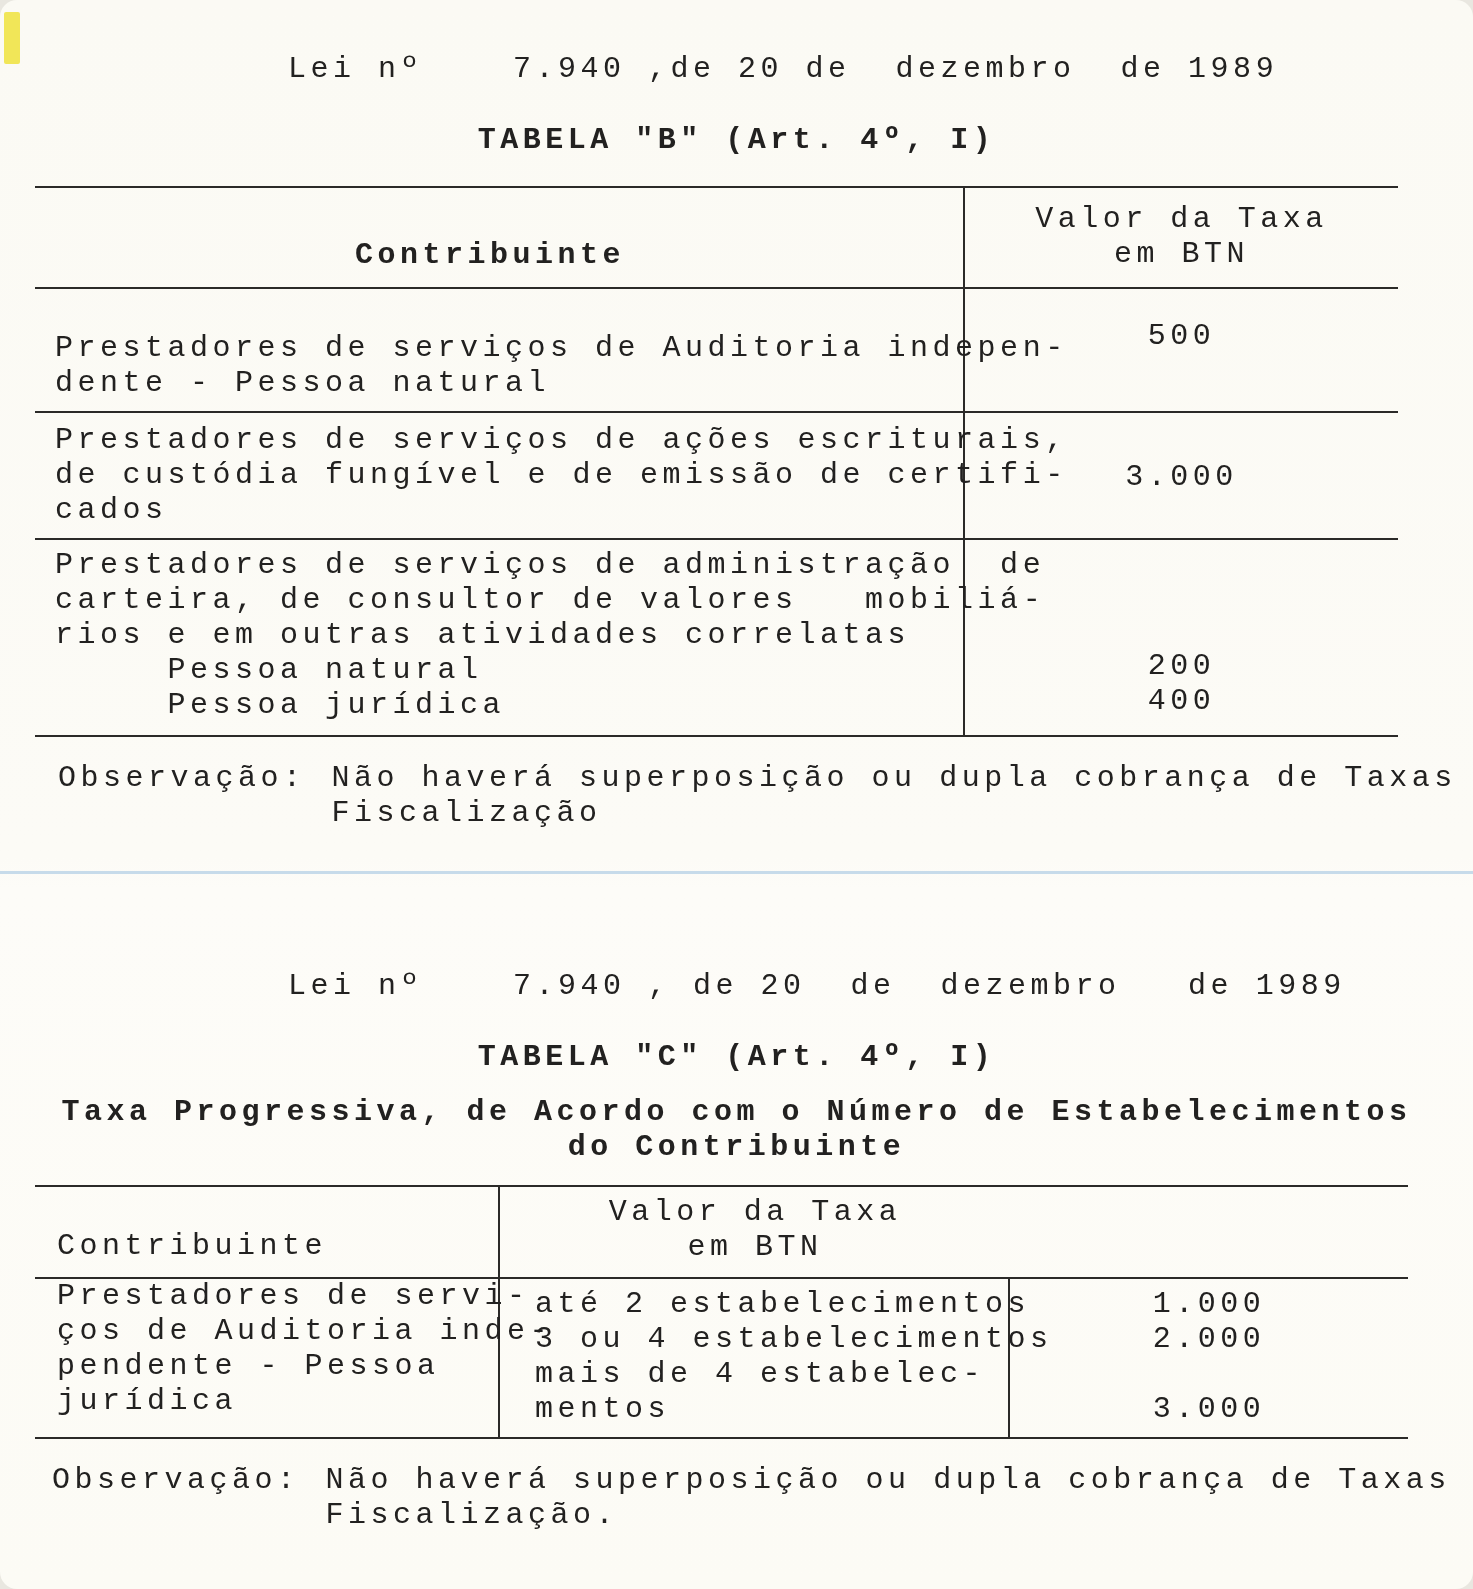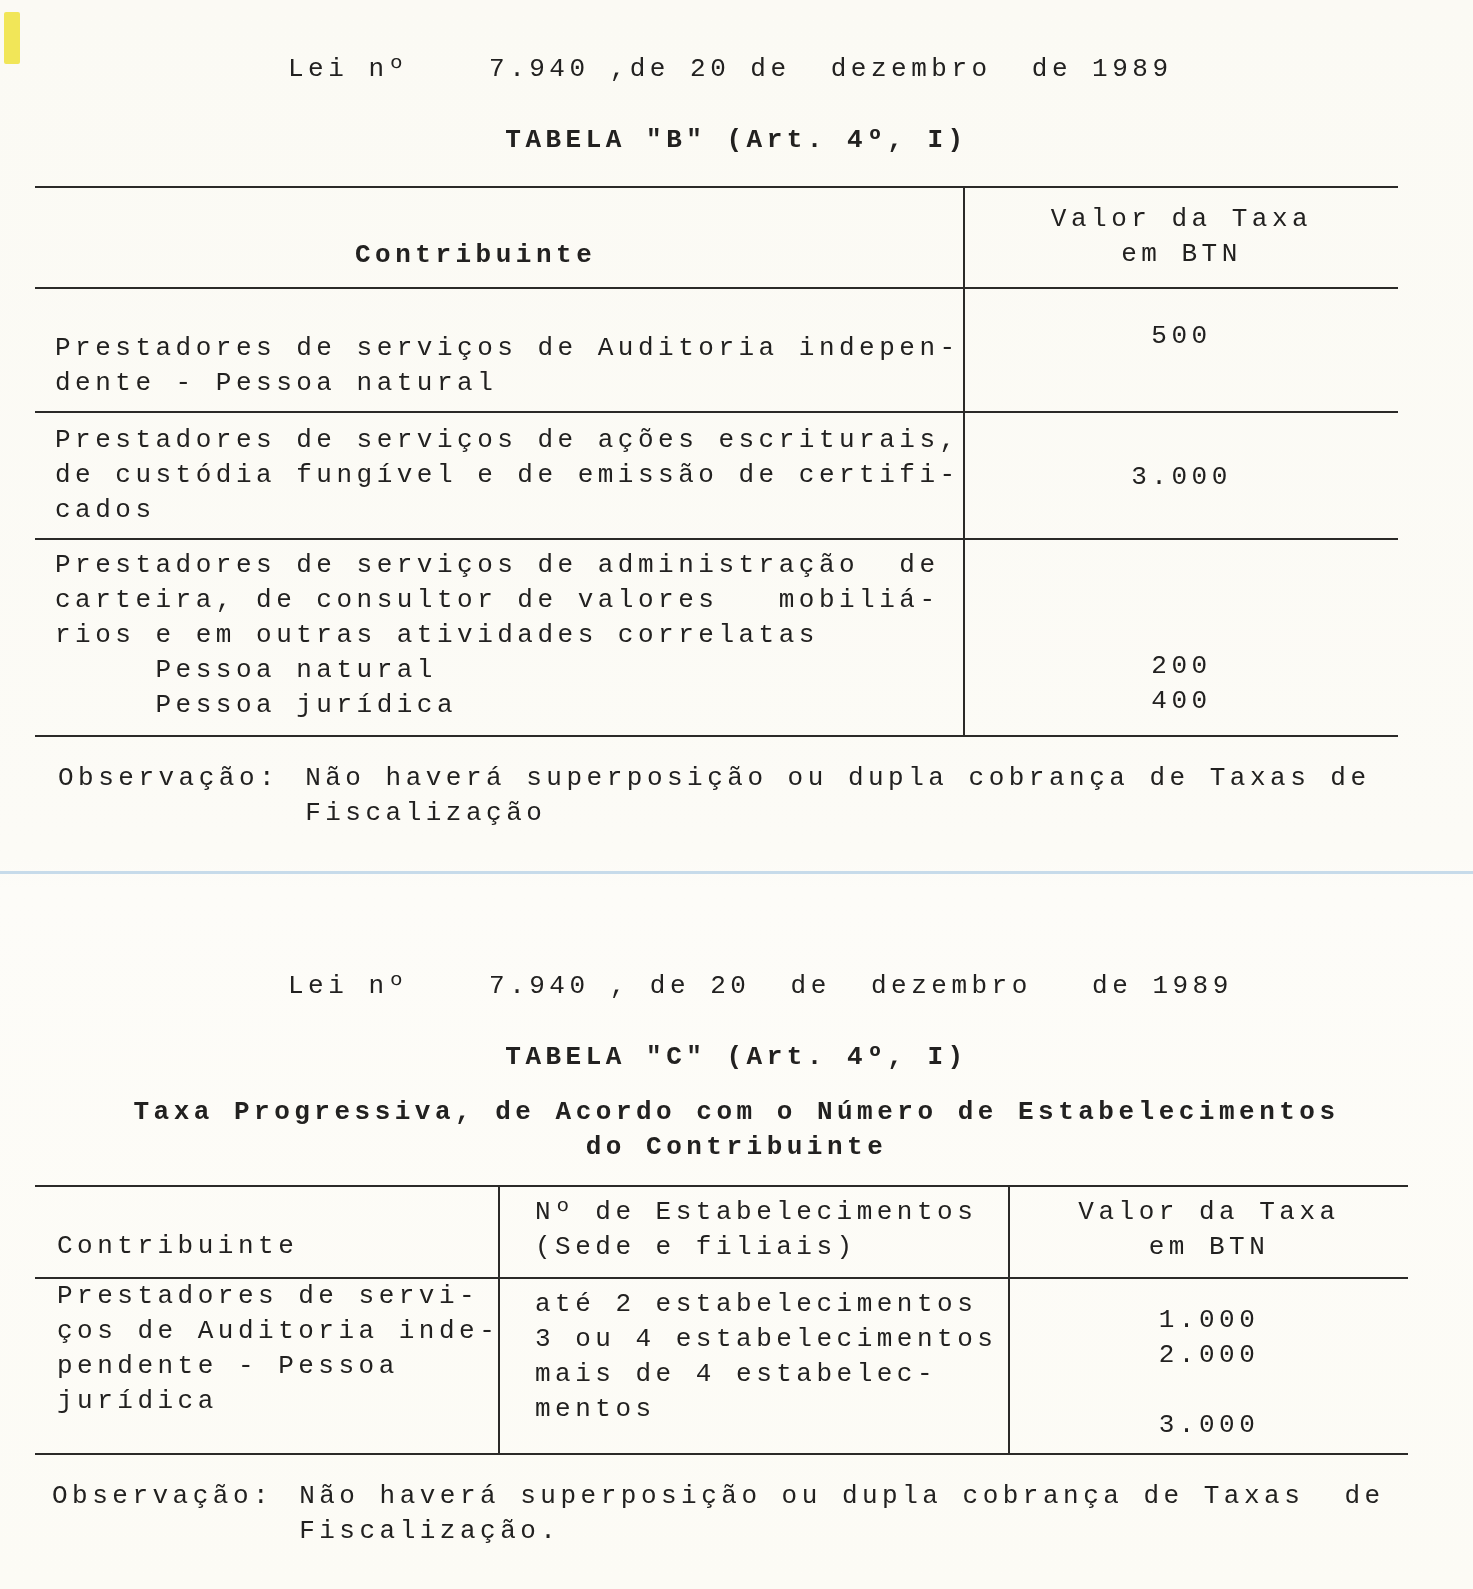--- a/index.html
+++ b/index.html
@@ -3,22 +3,23 @@
 <meta charset="utf-8">
 <style>
   html,body{margin:0;padding:0;background:#e9e7e0;}
   .page{
     position:relative;
     width:1473px;height:1589px;
     margin:0 auto;
     background:linear-gradient(180deg,#fbfaf4 0%,#fcfbf6 54%,#fdfcf8 56%,#fcfbf5 100%);
     color:#222120;
     font-family:"Liberation Mono","DejaVu Sans Mono",monospace;
-    font-size:26px;line-height:35px;letter-spacing:4.5px;
+    font-size:30px;line-height:35px;letter-spacing:4.5px;
     overflow:hidden;
+    border-radius:17px;
   }
   .pre{white-space:pre;}
   .center{text-align:center;}
   .bold{font-weight:bold;}
 
   
   .artifact-yellow{position:absolute;left:4px;top:12px;width:16px;height:52px;background:#efe23c;opacity:.85;border-radius:2px;}
   .scan-seam{height:3px;background:#c7dbea;width:100%;}
 
   
@@ -47,21 +48,21 @@
   
   .tableC{margin:20px 65px 0 35px;border-top:2px solid #2b2a28;}
   .tableC .row{display:grid;grid-template-columns:465px 510px 1fr;border-bottom:2px solid #2b2a28;}
   .tableC .c1{border-right:2px solid #2b2a28;padding-left:22px;}
   .tableC .c2{border-right:2px solid #2b2a28;padding-left:35px;}
   .tableC .hdr .c1{padding-top:42px;padding-bottom:12px;}
   .tableC .hdr .c2{padding-top:8px;padding-bottom:12px;}
   .tableC .hdr .c3{padding-top:8px;padding-bottom:12px;text-align:center;}
   .tableC .r1 .c1{padding-top:0;padding-bottom:10px;}
   .tableC .r1 .c2{padding-top:8px;padding-bottom:10px;}
-  .tableC .r1 .c3{padding-top:24px;padding-bottom:10px;text-align:center;}
+  .tableC .r1 .c3{padding-top:8px;padding-bottom:10px;text-align:center;}
 </style>
 </head>
 <body>
 
 <div class="page">
 
   <div class="artifact-yellow"></div>
 
   <div>
 
@@ -115,22 +116,20 @@
     <div class="law-line-2 pre">Lei nº    7.940 , de 20  de  dezembro   de 1989</div>
 
     <div class="tbl-title center bold">TABELA "C"  (Art. 4º, I)</div>
 
     <div class="tbl-subtitle center">Taxa Progressiva, de Acordo com o Número de Estabelecimentos
 do Contribuinte</div>
 
     <div class="tableC">
       <div class="row hdr">
         <div class="c1">Contribuinte</div>
-        <div class="c2 pre">Nº de Estabelecimentos
-(Sede e filiais)</div>
         <div class="c3 pre">Valor da Taxa
 em BTN</div>
       </div>
 
       <div class="row r1">
         <div class="c1 pre">Prestadores de servi-
 ços de Auditoria inde-
 pendente - Pessoa
 jurídica</div>
         <div class="c2 pre">até 2 estabelecimentos

